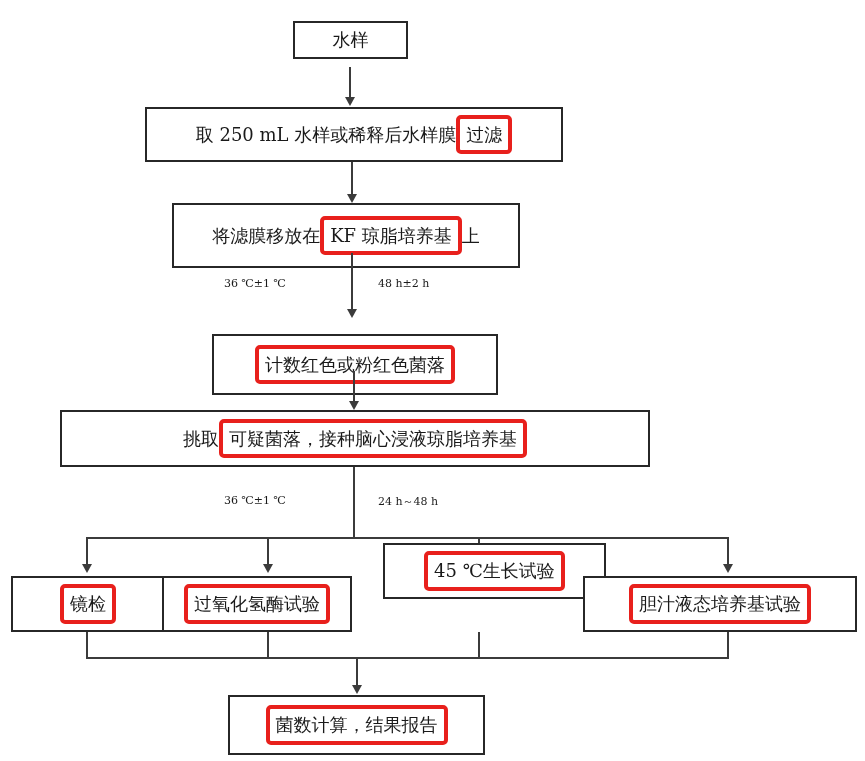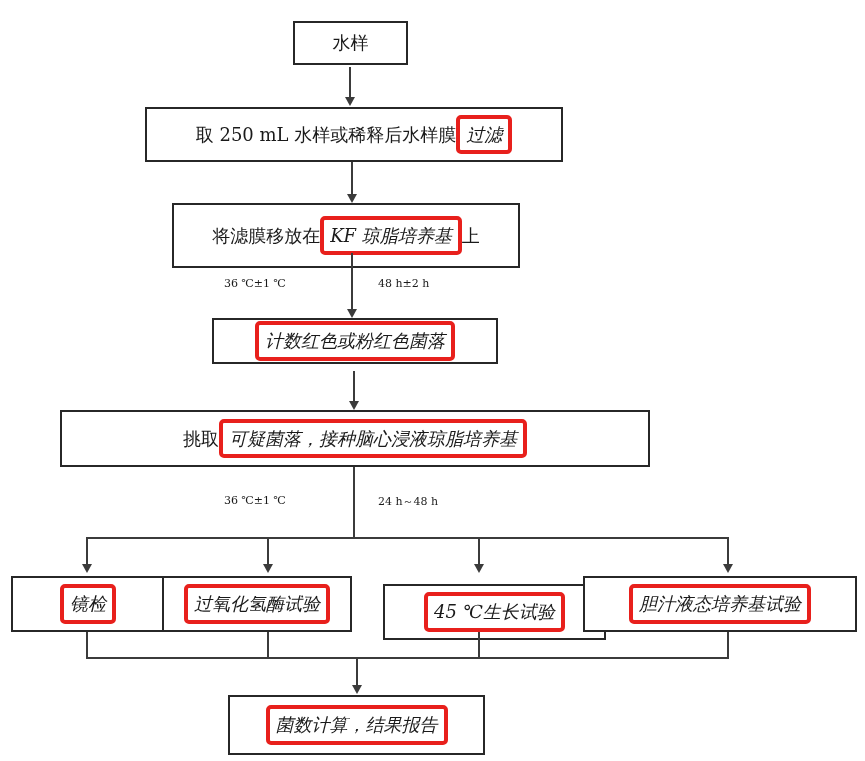--- a/index.html
+++ b/index.html
@@ -17,37 +17,37 @@
   }
   .node{
     position:absolute;box-sizing:border-box;background:#fff;
     border:2px solid var(--border);
     display:flex;align-items:center;justify-content:center;
     font-size:18px;text-align:center;
   }
   .txt{white-space:nowrap;line-height:1.2;}
   .hl{
     display:inline-block;border:4px solid var(--red);border-radius:5px;
-    padding:5px 6px;line-height:1.2;font-style:italic;
+    padding:5px 6px;line-height:1.2;
   }
   .lbl{position:absolute;font-size:11px;white-space:nowrap;}
   .vline{position:absolute;width:2px;background:var(--line);}
   .hline{position:absolute;height:2px;background:var(--line);}
   .ah{
     position:absolute;width:0;height:0;
     border-left:5px solid transparent;border-right:5px solid transparent;
     border-top:9px solid var(--line);
   }
 </style>
 </head>
 <body>
 
 <div class="canvas">
 
-  <div class="node" style="left:293px;top:21px;width:115px;height:44px">
+  <div class="node" style="left:293px;top:21px;width:115px;height:38px">
     <span class="txt">水样</span>
   </div>
 
   <div class="vline" style="left:349px;top:67px;height:31px"></div>
   <div class="ah" style="left:345px;top:97px"></div>
 
   <div class="node" style="left:145px;top:107px;width:418px;height:55px">
     <span class="txt"><span>取 250 mL 水样或稀释后水样膜</span><span class="hl">过滤</span></span>
   </div>
 
@@ -56,21 +56,21 @@
 
   <div class="node" style="left:172px;top:203px;width:348px;height:65px">
     <span class="txt"><span>将滤膜移放在</span><span class="hl">KF 琼脂培养基</span><span>上</span></span>
   </div>
 
   <div class="vline" style="left:351px;top:253px;height:57px"></div>
   <div class="ah" style="left:347px;top:309px"></div>
   <div class="lbl" style="left:224px;top:277px">36 ℃±1 ℃</div>
   <div class="lbl" style="left:378px;top:277px">48 h±2 h</div>
 
-  <div class="node" style="left:212px;top:318px;width:286px;height:46px">
+  <div class="node" style="left:212px;top:334px;width:286px;height:61px">
     <span class="txt"><span class="hl">计数红色或粉红色菌落</span></span>
   </div>
 
   <div class="vline" style="left:353px;top:371px;height:31px"></div>
   <div class="ah" style="left:349px;top:401px"></div>
 
   <div class="node" style="left:60px;top:410px;width:590px;height:57px">
     <span class="txt"><span>挑取</span><span class="hl">可疑菌落，接种脑心浸液琼脂培养基</span></span>
   </div>
 
@@ -87,21 +87,21 @@
   <div class="ah" style="left:474px;top:564px"></div>
   <div class="vline" style="left:727px;top:537px;height:28px"></div>
   <div class="ah" style="left:723px;top:564px"></div>
 
   <div class="node" style="left:11px;top:576px;width:154px;height:56px">
     <span class="txt"><span class="hl">镜检</span></span>
   </div>
   <div class="node" style="left:162px;top:576px;width:190px;height:56px">
     <span class="txt"><span class="hl">过氧化氢酶试验</span></span>
   </div>
-  <div class="node" style="left:383px;top:584px;width:223px;height:56px">
+  <div class="node" style="left:383px;top:543px;width:223px;height:56px">
     <span class="txt"><span class="hl">45 ℃生长试验</span></span>
   </div>
   <div class="node" style="left:583px;top:576px;width:274px;height:56px">
     <span class="txt"><span class="hl">胆汁液态培养基试验</span></span>
   </div>
 
   <div class="vline" style="left:86px;top:632px;height:27px"></div>
   <div class="vline" style="left:267px;top:632px;height:27px"></div>
   <div class="vline" style="left:478px;top:632px;height:27px"></div>
   <div class="vline" style="left:727px;top:632px;height:27px"></div>

